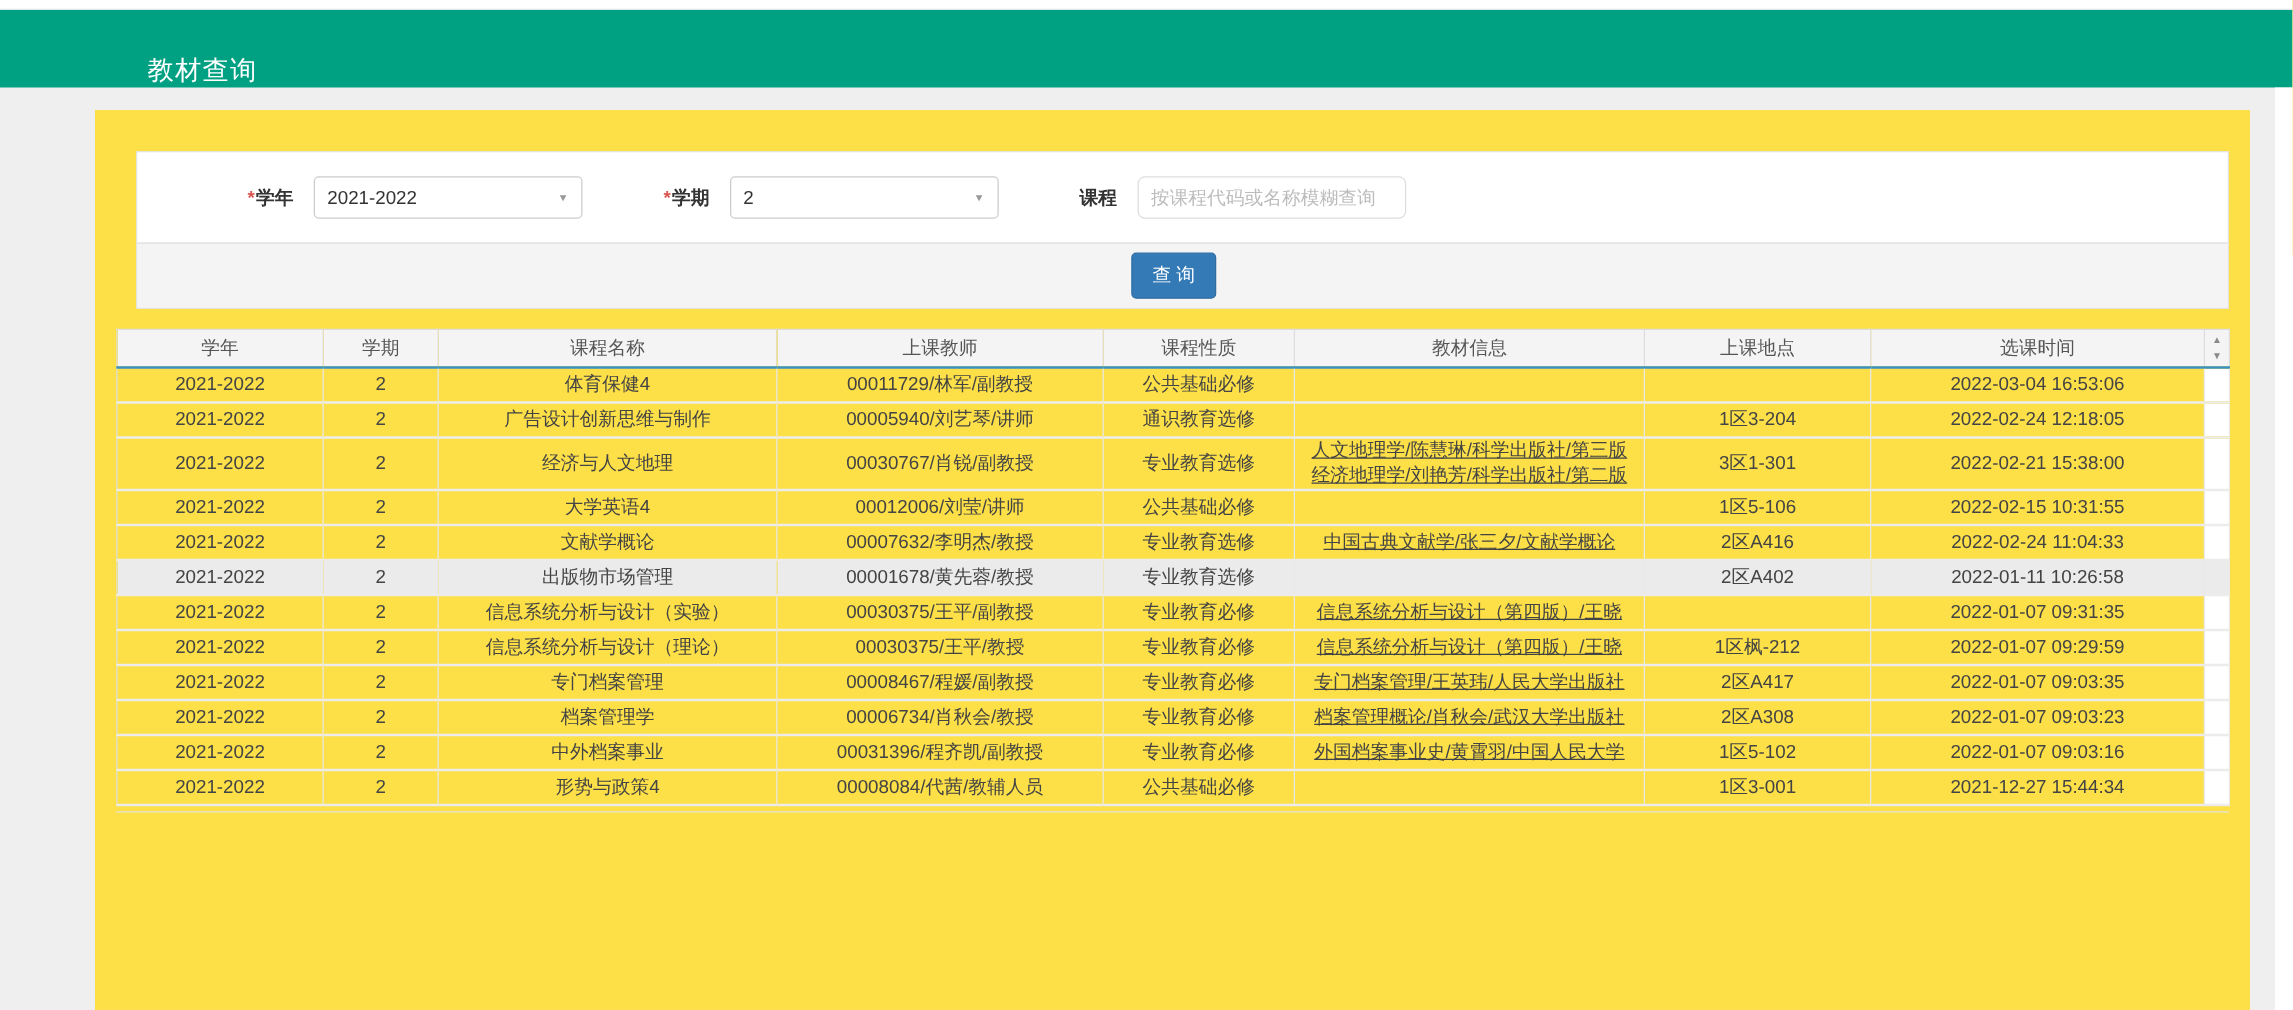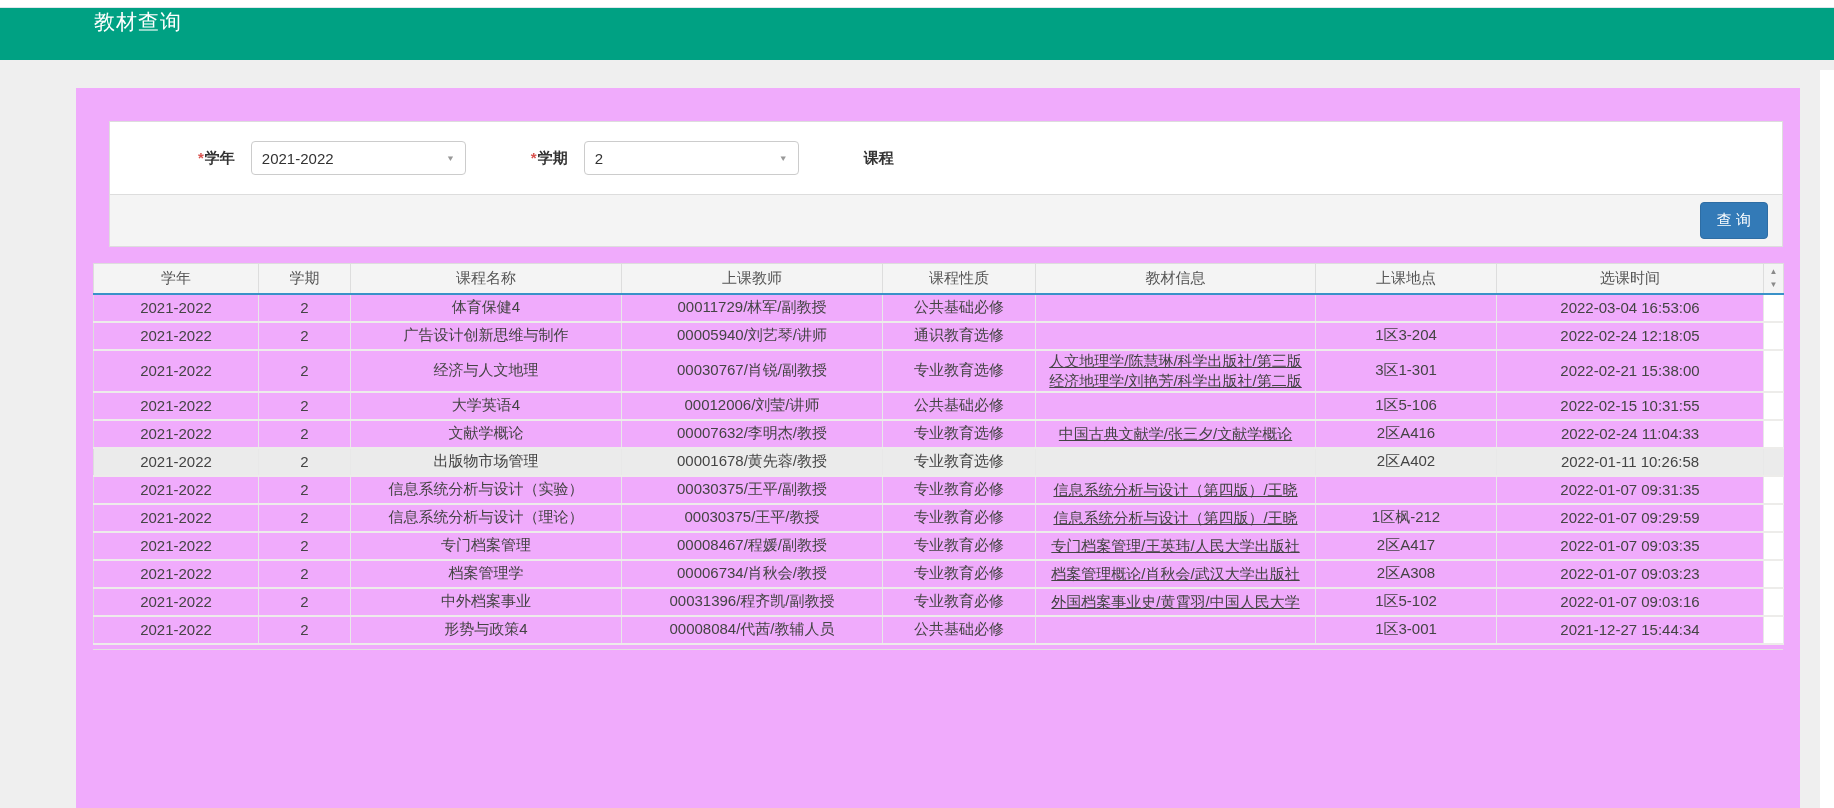--- a/index.html
+++ b/index.html
@@ -5,35 +5,35 @@
   * { box-sizing: border-box; margin: 0; padding: 0; }
   html,body { width:1834px; height:808px; overflow:hidden; }
   body {
     background:#efefef;
     font-family:"Liberation Sans","DejaVu Sans",sans-serif;
     color:#333;
   }
   
   .top-strip { height:8px; background:#ffffff; border-bottom:1px solid #dfe6ec; }
   .navbar {
-    height:52px; background:#00a183; display:flex; align-items:flex-start;
-    padding-left:94px;
+    height:62px; background:#00a183; display:flex; align-items:flex-end;
+    padding-left:118px;
   }
   .navbar .title { color:#ffffff; font-size:21px; letter-spacing:1px; }
 
   
   .page-scrollbar {
     position:absolute; top:70px; right:0; width:14px; height:738px;
     background:#ffffff;
   }
 
   
   .panel {
     position:absolute; left:76px; top:88px; width:1724px; height:720px;
-    background:#f0abfc; padding:33px 17px 0 17px;
+    background:#fde047; padding:33px 17px 0 17px;
   }
 
   
   .form-card { margin-left:16px; border:1px solid #dddddd; background:#fff; }
   .form-fields {
     height:72px; display:flex; align-items:center; padding-left:88px;
     background:#ffffff;
   }
   .field { display:flex; align-items:center; }
   .field + .field { margin-left:65px; }
@@ -46,21 +46,21 @@
   }
   .select-box .arrow { font-size:9px; color:#999; transform:scaleY(0.9); }
   .text-input {
     width:215px; height:34px; border:1px solid #dddddd; border-radius:6px;
     padding:0 10px; font-size:15px; color:#333; outline:none;
     font-family:"Liberation Sans","DejaVu Sans",sans-serif;
   }
   .text-input::placeholder { color:#bcbcbc; }
   .form-actions {
     height:52px; background:#f4f4f4; border-top:1px solid #dddddd;
-    display:flex; align-items:center; justify-content:flex-end; padding-right:14px;
+    display:flex; align-items:center; justify-content:center; padding-right:14px;
   }
   .search-btn {
     background:#337ab7; border:1px solid #2e6da4; color:#ffffff;
     font-size:15px; padding:8px 16px; border-radius:4px; cursor:pointer;
     font-family:"Liberation Sans","DejaVu Sans",sans-serif; white-space:nowrap;
   }
 
   
   .table-wrap { margin-top:16px; }
   .table-wrap::after { content:""; display:block; height:4px; border-bottom:1px solid #e3e3e0; }
@@ -119,20 +119,21 @@
       <div class="field">
         <span class="field-label"><span class="req">*</span><span>学期</span></span>
         <div class="select-box">
           <span>2</span>
           <span class="arrow">▼</span>
         </div>
       </div>
 
       <div class="field">
         <span class="field-label"><span>课程</span></span>
+        <input class="text-input" type="text" value="" placeholder="按课程代码或名称模糊查询" style="">
       </div>
 
     </div>
     <div class="form-actions">
       <button class="search-btn">查 询</button>
     </div>
   </div>
 
   <div class="table-wrap">
     <table class="results">

